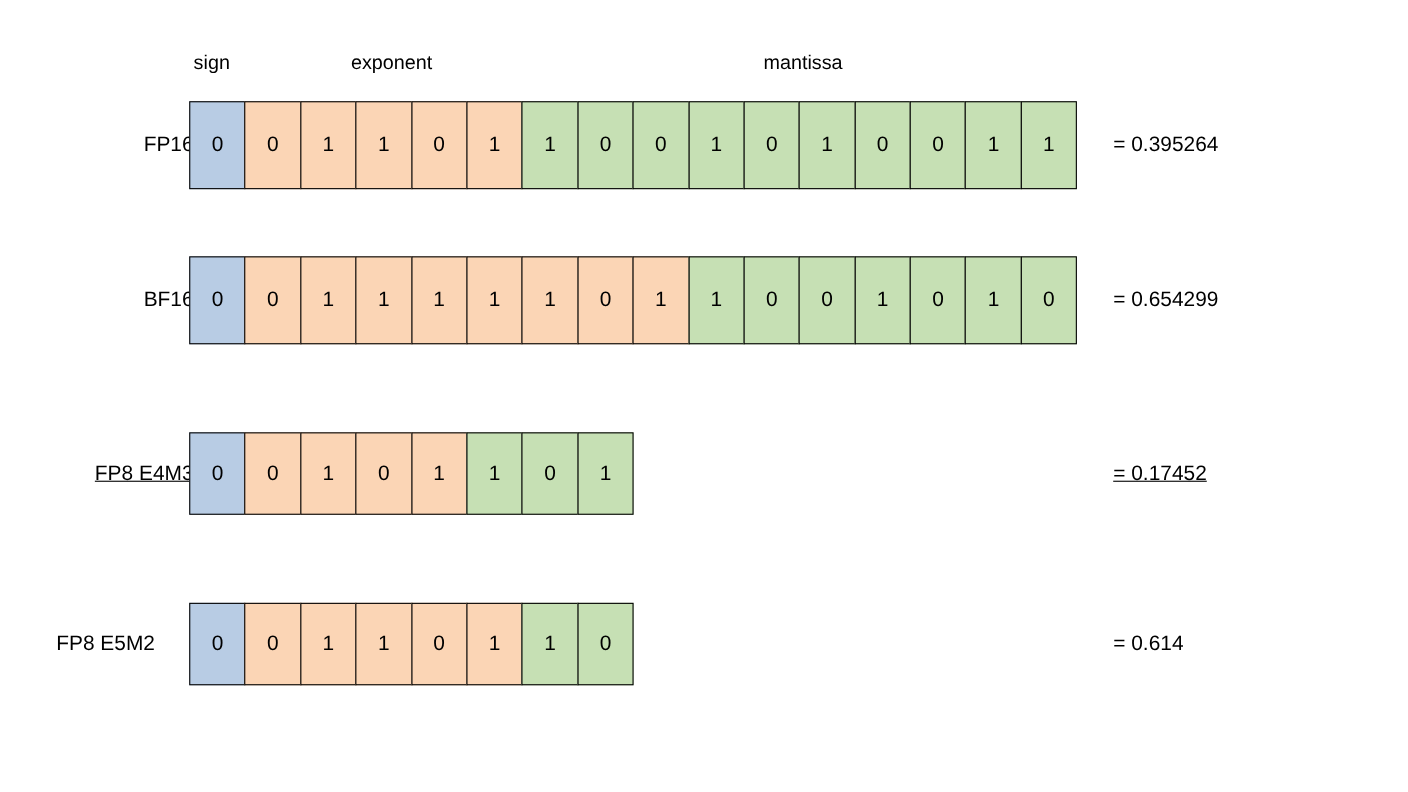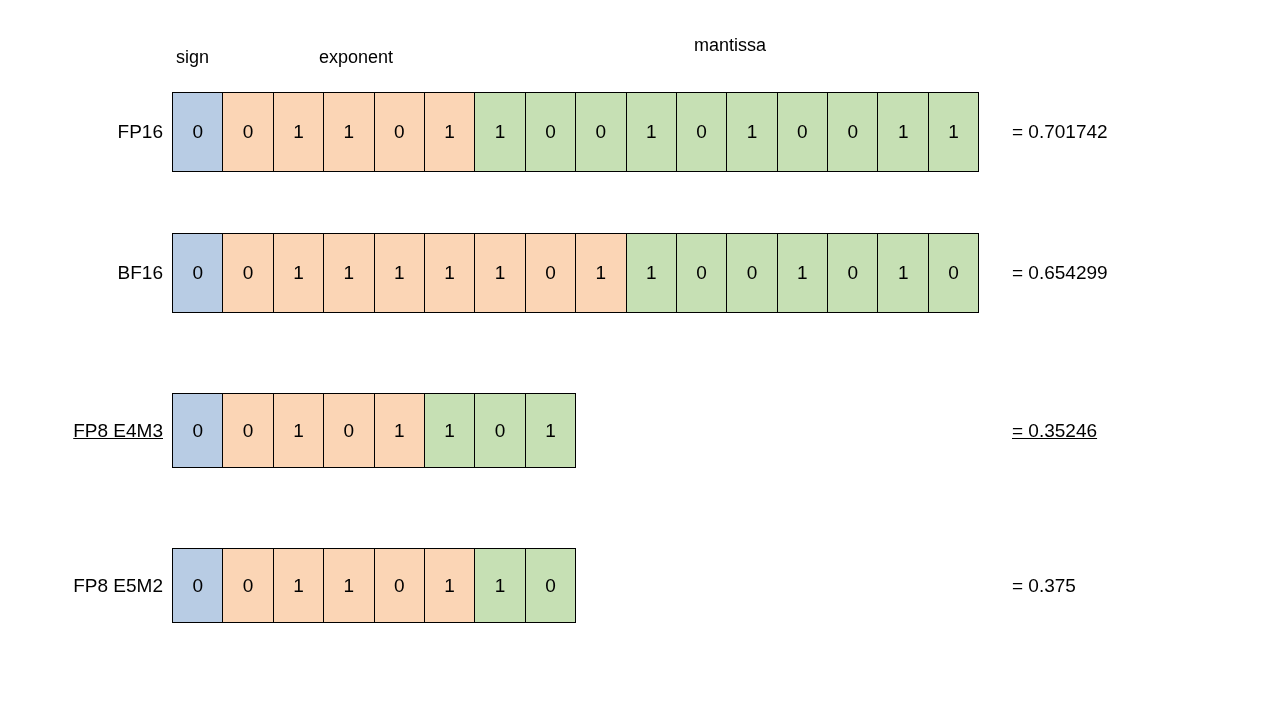--- a/index.html
+++ b/index.html
@@ -24,40 +24,40 @@
   
   .field-label {
     position: absolute;
     font-size: 18px;
     line-height: 1;
     white-space: nowrap;
     color: #000;
   }
   #label-sign     { left: 176px; top: 48px; }
   #label-exponent { left: 319px; top: 48px; }
-  #label-mantissa { left: 694px; top: 36px; }
+  #label-mantissa { left: 694px; top: 48px; }
 
   
   .fmt-row {
     position: absolute;
     left: 0;
     width: 1280px;
   }
   .fmt-row .row-inner {
     position: absolute;
     left: 172px;
     top: 0;
     display: flex;
   }
 
   .row-name {
     position: absolute;
     top: 0;
     width: 160px;
-    left: 3px;
+    left: 16px;
     text-align: right;
     font-size: 19px;
     white-space: nowrap;
     color: #000;
   }
 
   .bit {
     box-sizing: border-box;
     width: 51.4px;
     border: 1px solid #000000;
@@ -99,21 +99,21 @@
   #row-fp8e4m3   { top: 393px; }
   #row-fp8e4m3 .row-inner,
   #row-fp8e4m3 .bit { height: 75px; }
   #row-fp8e4m3 .row-name,
   #row-fp8e4m3 .value-label { line-height: 75px; text-decoration: underline; }
 
   #row-fp8e5m2   { top: 548px; }
   #row-fp8e5m2 .row-inner,
   #row-fp8e5m2 .bit { height: 75px; }
   #row-fp8e5m2 .row-name,
-  #row-fp8e5m2 .value-label { line-height: 75px; }
+  #row-fp8e5m2 .value-label { line-height: 75px; text-align: center; }
 </style>
 </head>
 <body>
 
 <div id="diagram">
 
   <div class="field-label" id="label-sign">sign</div>
   <div class="field-label" id="label-exponent">exponent</div>
   <div class="field-label" id="label-mantissa">mantissa</div>
 
@@ -130,21 +130,21 @@
         <div class="bit mantissa">0</div>
         <div class="bit mantissa">0</div>
         <div class="bit mantissa">1</div>
         <div class="bit mantissa">0</div>
         <div class="bit mantissa">1</div>
         <div class="bit mantissa">0</div>
         <div class="bit mantissa">0</div>
         <div class="bit mantissa">1</div>
         <div class="bit mantissa">1</div>
       </div>
-    <div class="value-label">= 0.701742</div>
+    <div class="value-label">= 0.395264</div>
   </div>
 
   <div class="fmt-row" id="row-bf16">
     <div class="row-name">BF16</div>
     <div class="row-inner">
         <div class="bit sign">0</div>
         <div class="bit exponent">0</div>
         <div class="bit exponent">1</div>
         <div class="bit exponent">1</div>
         <div class="bit exponent">1</div>
@@ -168,31 +168,31 @@
     <div class="row-inner">
         <div class="bit sign">0</div>
         <div class="bit exponent">0</div>
         <div class="bit exponent">1</div>
         <div class="bit exponent">0</div>
         <div class="bit exponent">1</div>
         <div class="bit mantissa">1</div>
         <div class="bit mantissa">0</div>
         <div class="bit mantissa">1</div>
       </div>
-    <div class="value-label">= 0.35246</div>
+    <div class="value-label">= 0.17452</div>
   </div>
 
   <div class="fmt-row" id="row-fp8e5m2">
     <div class="row-name">FP8 E5M2</div>
     <div class="row-inner">
         <div class="bit sign">0</div>
         <div class="bit exponent">0</div>
         <div class="bit exponent">1</div>
         <div class="bit exponent">1</div>
         <div class="bit exponent">0</div>
         <div class="bit exponent">1</div>
         <div class="bit mantissa">1</div>
         <div class="bit mantissa">0</div>
       </div>
-    <div class="value-label">= 0.375</div>
+    <div class="value-label">= 0.614</div>
   </div>
 
 </div>
 
 </body></html>

